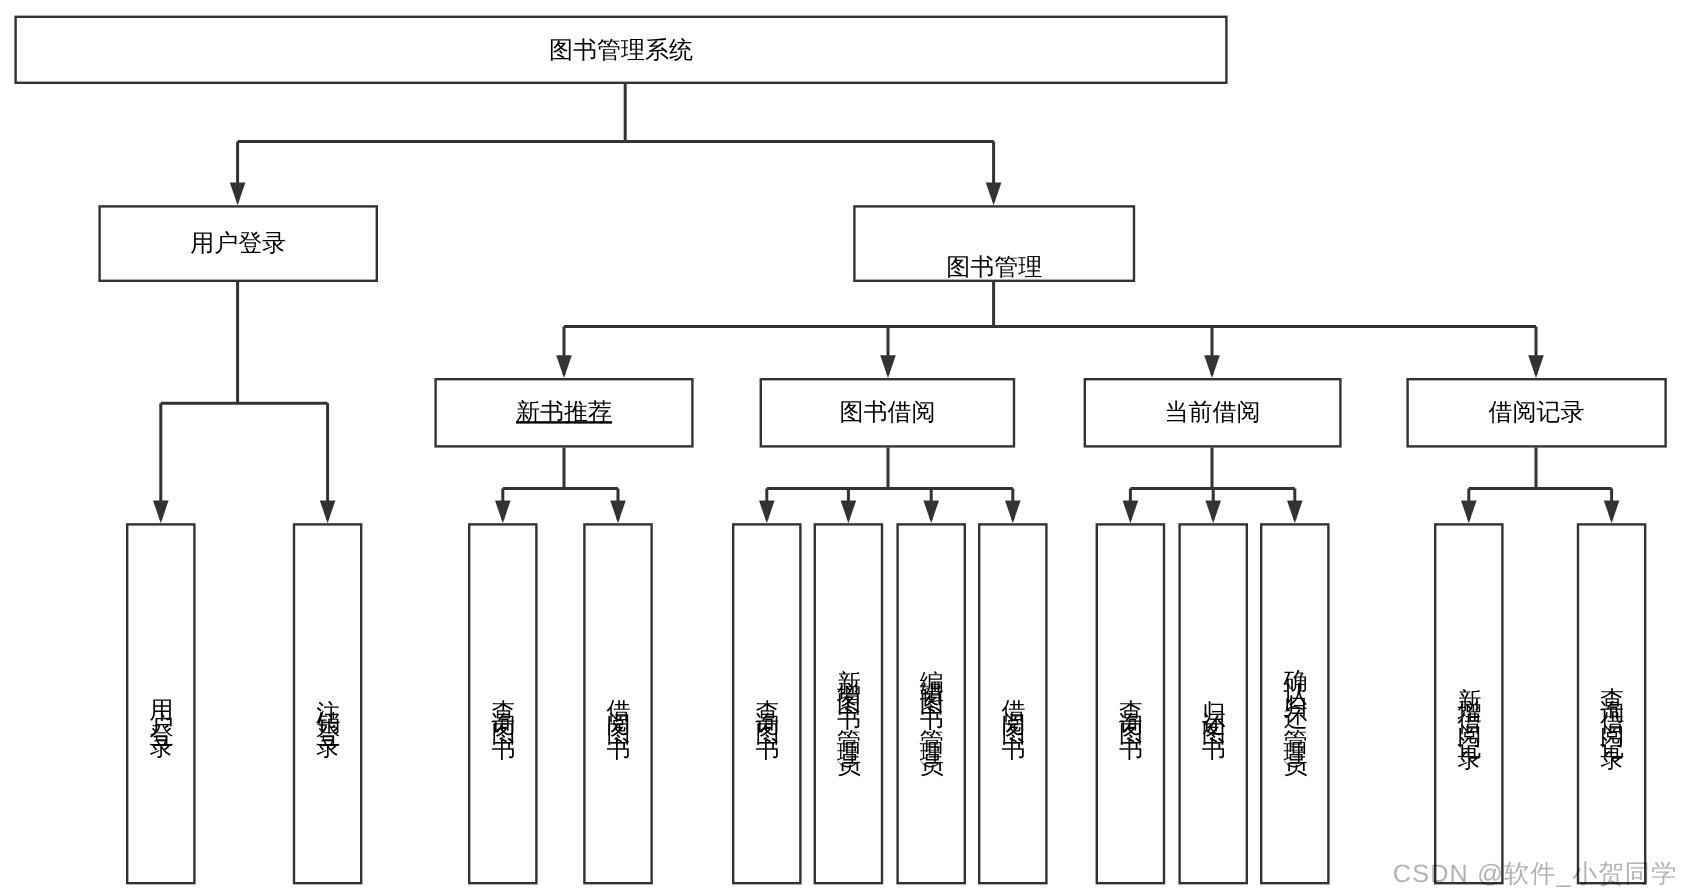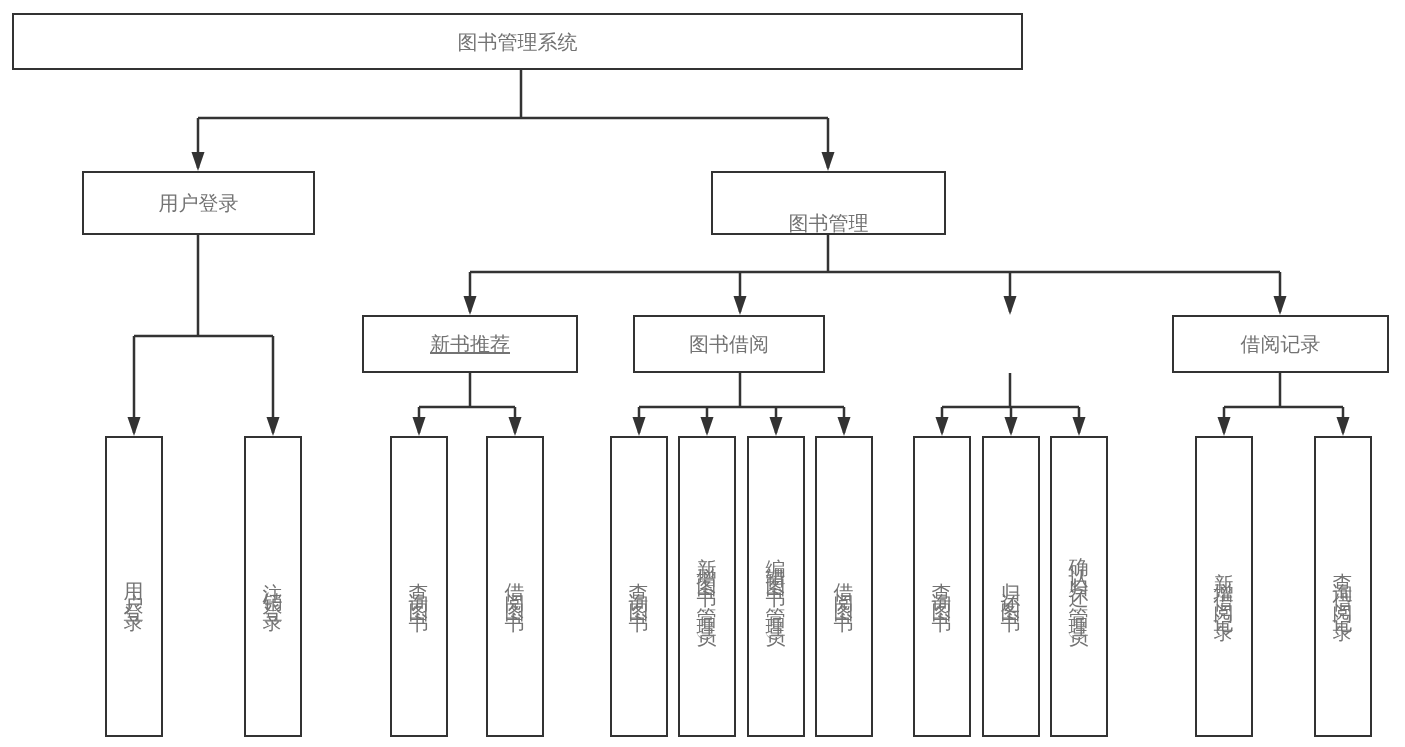--- a/index.html
+++ b/index.html
@@ -9,21 +9,21 @@
     height: 747px;
     background: #ffffff;
     font-family: "Liberation Sans", "DejaVu Sans", sans-serif;
     overflow: hidden;
   }
   .box {
     position: absolute;
     box-sizing: border-box;
     background: #ffffff;
     border: 2.5px solid #333333;
-    color: #737373;
+    color: #000000;
     display: flex;
     align-items: center;
     justify-content: center;
     font-size: 20px;
     line-height: 1;
     white-space: nowrap;
     z-index: 2;
   }
   .leaf { z-index: 2; }
   .leaf span {
@@ -31,21 +31,21 @@
     text-orientation: mixed;
     letter-spacing: 10px;
     line-height: 1;
     white-space: normal;
   }
   
   #node-root            { left: 12px;   top: 13px;  width: 1011px; height: 57px; }
   #node-user-login      { left: 82px;   top: 171px; width: 233px;  height: 64px; }
   #node-book-management { left: 711px;  top: 171px; width: 235px;  height: 64px; align-items: flex-end; }
   #node-new-book-rec    { left: 362px;  top: 315px; width: 216px;  height: 58px; text-decoration: underline; }
-  #node-book-borrow     { left: 633px;  top: 315px; width: 192px;  height: 58px; }
+  #node-book-borrow     { left: 633px;  top: 315px; width: 213px;  height: 58px; }
   #node-current-borrow  { left: 903px;  top: 315px; width: 215px;  height: 58px; }
   #node-borrow-records  { left: 1172px; top: 315px; width: 217px;  height: 58px; }
   .leaf { top: 436px; width: 58px; height: 301px; }
   #leaf-1  { left: 105px; }
   #leaf-2  { left: 244px; }
   #leaf-3  { left: 390px; }
   #leaf-4  { left: 486px; }
   #leaf-5  { left: 610px; }
   #leaf-6  { left: 678px; }
   #leaf-7  { left: 747px; }
@@ -93,20 +93,23 @@
   </div>
   <div class="box" id="node-book-management">
     <span>图书管理</span>
   </div>
 
   <div class="box" id="node-new-book-rec">
     <span>新书推荐</span>
   </div>
   <div class="box" id="node-book-borrow">
     <span>图书借阅</span>
+  </div>
+  <div class="box" id="node-current-borrow">
+    <span>当前借阅</span>
   </div>
   <div class="box" id="node-borrow-records">
     <span>借阅记录</span>
   </div>
 
   <div class="box leaf" id="leaf-1">
     <span>用户登录</span>
   </div>
   <div class="box leaf" id="leaf-2">
     <span>注销登录</span>
@@ -177,14 +180,15 @@
       <polygon points="769.5,417 782.5,417 776,436"></polygon>
       <polygon points="837.5,417 850.5,417 844,436"></polygon>
       <polygon points="935.5,417 948.5,417 942,436"></polygon>
       <polygon points="1004.5,417 1017.5,417 1011,436"></polygon>
       <polygon points="1072.5,417 1085.5,417 1079,436"></polygon>
       <polygon points="1217.5,417 1230.5,417 1224,436"></polygon>
       <polygon points="1336.5,417 1349.5,417 1343,436"></polygon>
     </g>
   </svg>
 
+  <div id="watermark">CSDN @软件_小贺同学</div>
 
 </div>
 
 </body></html>

